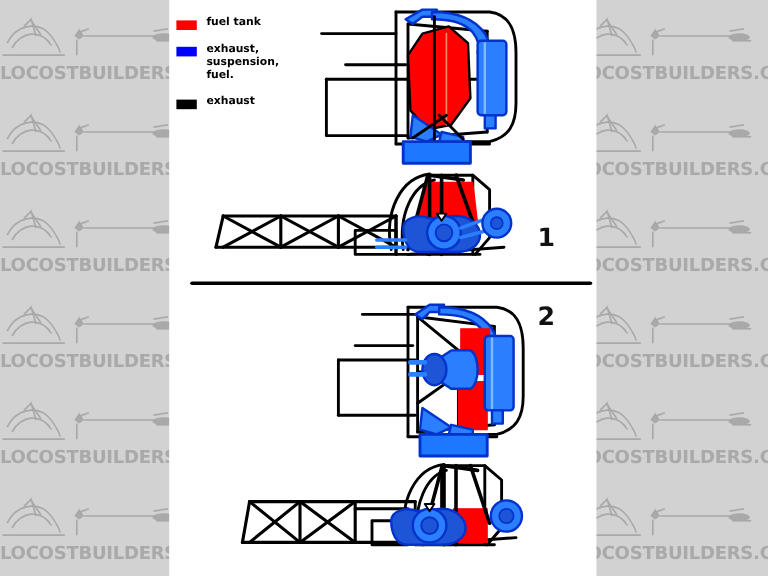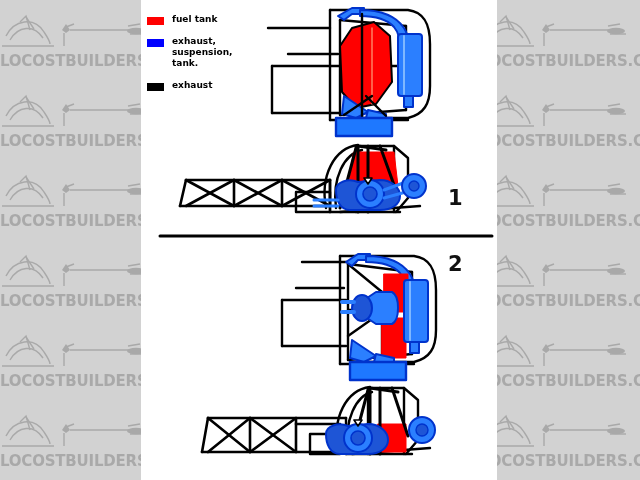--- a/index.html
+++ b/index.html
@@ -285,21 +285,21 @@
 
   <div class="legend">
     <div class="lrow">
       <span class="sw" style="background:#ff0000"></span>
       <span class="ltxt">fuel tank</span>
     </div>
     <div class="lrow">
       <span class="sw" style="background:#0000ff"></span>
       <span class="ltxt">exhaust,
 suspension,
-tank.</span>
+fuel.</span>
     </div>
     <div class="lrow">
       <span class="sw" style="background:#000000"></span>
       <span class="ltxt">exhaust</span>
     </div>
   </div>
 
   <div class="fignum" id="fig1">1</div>
   <div class="fignum" id="fig2">2</div>
 

